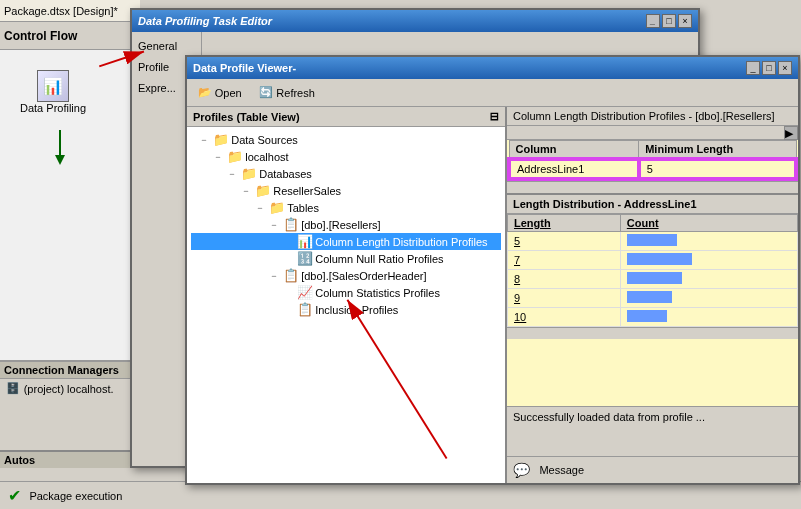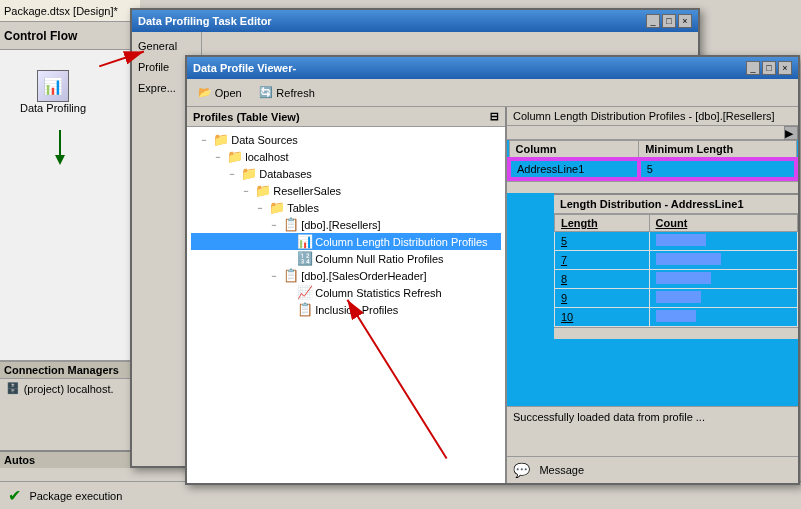--- a/index.html
+++ b/index.html
@@ -91,20 +91,21 @@
       position: absolute; top: 8px; left: 130px; width: 570px; height: 460px;
       background: #d4d0c8;
       border: 2px solid #666;
       box-shadow: 3px 3px 8px rgba(0,0,0,0.4);
     }
     .editor-titlebar {
       background: linear-gradient(to bottom, #4a90d9, #2060b0);
       color: white; padding: 3px 6px;
       display: flex; align-items: center; justify-content: space-between;
       height: 22px;
+      font-style: italic;
     }
     .editor-title-text { font-size: 11px; font-weight: bold; }
     .window-controls { display: flex; gap: 2px; }
     .win-btn {
       width: 14px; height: 14px; background: #c0c0c0; border: 1px solid #666;
       display: flex; align-items: center; justify-content: center;
       font-size: 9px; cursor: pointer; color: #000;
     }
 
     
@@ -174,40 +175,40 @@
       display: flex; align-items: center; gap: 2px;
       padding: 1px 0; cursor: pointer; white-space: nowrap;
     }
     .tree-item.selected { background: #3399ff; color: white; }
     .tree-expand { width: 14px; text-align: center; font-size: 9px; color: #666; }
     .tree-icon { font-size: 13px; }
     .tree-label { font-size: 11px; }
 
     
     .profile-detail-pane {
-      flex: 1; background: #0ea5e9; display: flex; flex-direction: column;
+      flex: 1; background: #fef9c3; display: flex; flex-direction: column;
     }
     .detail-header {
       background: #d4d0c8; padding: 3px 6px; font-size: 11px;
       border-bottom: 1px solid #999;
     }
     .detail-table {
       width: 100%; border-collapse: collapse; font-size: 11px;
     }
     .detail-table th {
       background: #d4d0c8; border: 1px solid #999; padding: 2px 6px;
       text-align: left; font-weight: bold;
     }
     .detail-table td {
       border: 4px solid #d946ef; padding: 2px 6px;
     }
 
     
     .length-dist-section {
-      flex: 1; border-top: 2px solid #888; margin-left: 47px;
+      flex: 1; border-top: 2px solid #888;
     }
     .length-dist-header {
       background: #d4d0c8; padding: 3px 6px; font-size: 11px; font-weight: bold;
       border-bottom: 1px solid #999;
     }
     .length-dist-table {
       width: 100%; border-collapse: collapse; font-size: 11px; text-decoration: underline;
     }
     .length-dist-table th {
       background: #d4d0c8; border: 1px solid #999; padding: 2px 6px;
@@ -400,21 +401,21 @@
           <div class="tree-item">
             <span style="display:inline-block;width:74px"></span>
             <span class="tree-expand">−</span>
             <span class="tree-icon">📋</span>
             <span class="tree-label">[dbo].[SalesOrderHeader]</span>
           </div>
           <div class="tree-item">
             <span style="display:inline-block;width:88px"></span>
             <span class="tree-expand"> </span>
             <span class="tree-icon">📈</span>
-            <span class="tree-label">Column Statistics Refresh</span>
+            <span class="tree-label">Column Statistics Profiles</span>
           </div>
           <div class="tree-item">
             <span style="display:inline-block;width:88px"></span>
             <span class="tree-expand"> </span>
             <span class="tree-icon">📋</span>
             <span class="tree-label">Inclusion Profiles</span>
           </div>
         </div>
       </div>
 

